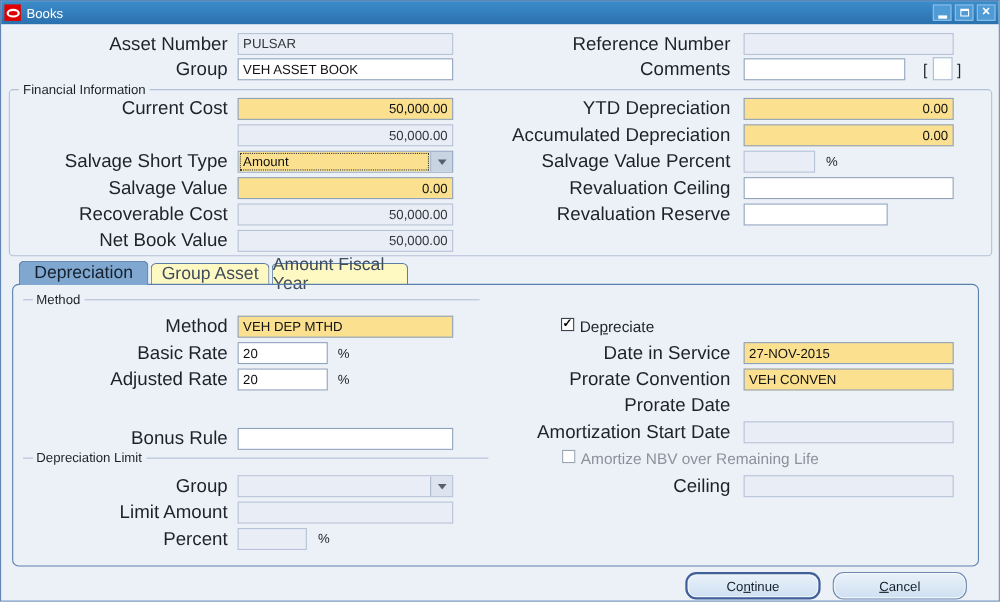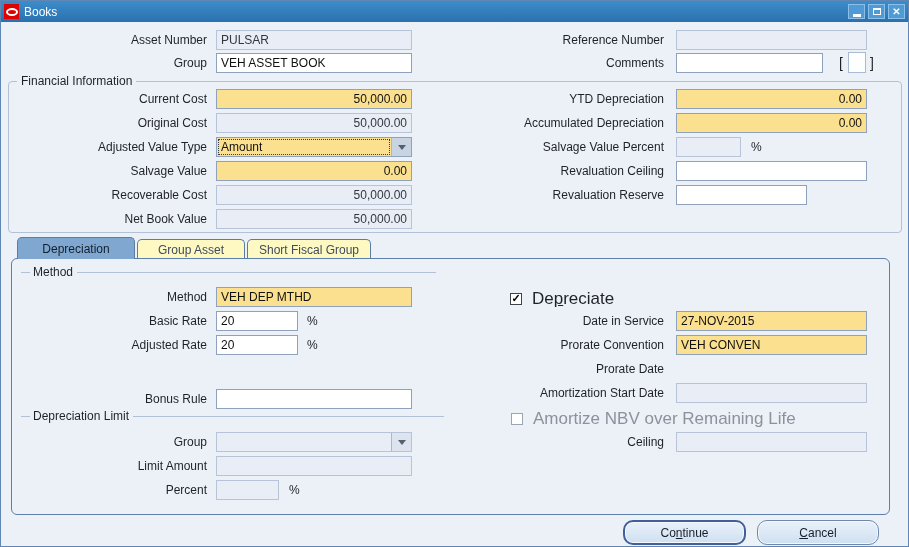--- a/index.html
+++ b/index.html
@@ -17,21 +17,21 @@
   .oracle-logo i{display:block;width:8px;height:4px;border:2px solid #fff;border-radius:50%;}
   .title-text{color:#fff;font-size:12px;}
   .win-btns{margin-left:auto;display:flex;gap:3px;}
   .win-btn{width:17px;height:15px;background:#4f9bd6;border:1px solid #8cc0e8;
     box-sizing:border-box;display:flex;align-items:center;justify-content:center;cursor:pointer;}
   .glyph-min{width:8px;height:3px;background:#fff;margin-top:7px;}
   .glyph-max{width:8px;height:7px;border:1px solid #fff;border-top-width:2px;box-sizing:border-box;}
   .glyph-close{color:#fff;font-size:10px;font-weight:bold;line-height:1;}
   
   .lbl{position:absolute;height:20px;display:flex;align-items:center;justify-content:flex-end;
-    font-size:12px;color:#1e2227;white-space:nowrap;padding-right:5px;box-sizing:border-box;}
+    font-size:17px;color:#1e2227;white-space:nowrap;padding-right:5px;box-sizing:border-box;}
   .lbl-l{left:8px;width:203px;}
   .lbl-r{left:440px;width:228px;}
   .field{position:absolute;height:20px;box-sizing:border-box;border:1px solid #8fa2bd;
     background:#fff;font-size:12px;color:#111;display:flex;align-items:center;
     padding:0 4px;overflow:hidden;}
   .field.disabled{background:#e8edf6;border-color:#b7c3d8;color:#33373d;}
   .field.yellow{background:#fbe18f;}
   .field.num{justify-content:flex-end;}
   .f-l{left:215px;width:196px;}
   .f-r{left:675px;width:191px;}
@@ -49,27 +49,27 @@
   .frame{position:absolute;border:1px solid #b3c1d6;border-radius:4px;box-sizing:border-box;}
   .frame-legend{position:absolute;font-size:12px;color:#1e2227;background:#ecf1f8;
     padding:0 4px;white-space:nowrap;}
   .legend-row{position:absolute;display:flex;align-items:center;height:14px;}
   .legend-dash{width:9px;height:1px;background:#b3c1d6;margin-right:3px;}
   .legend-line{flex:1;height:1px;background:#b3c1d6;margin-left:4px;}
   .legend-row .t{font-size:12px;color:#1e2227;white-space:nowrap;}
   
   .tab{position:absolute;box-sizing:border-box;border:1px solid #5b7ca6;border-bottom:none;
     border-radius:5px 5px 0 0;display:flex;align-items:center;justify-content:center;
-    font-size:12px;cursor:pointer;}
+    font-size:16px;cursor:pointer;}
   .tab.active{background:#7fa7cf;color:#14202e;z-index:3;}
   .tab.inactive{background:#fef9c3;color:#3f4c5c;}
   .tab-frame{position:absolute;left:10px;top:257px;width:879px;height:257px;
     border:1px solid #5d80aa;border-radius:6px;box-sizing:border-box;}
   
-  .checkbox{position:absolute;display:flex;align-items:center;gap:10px;font-size:17px;color:#1e2227;}
+  .checkbox{position:absolute;display:flex;align-items:flex-start;gap:5px;font-size:14px;color:#1e2227;}
   .cb-box{width:12px;height:12px;box-sizing:border-box;border:1px solid #3c434c;background:#fff;
     display:flex;align-items:center;justify-content:center;flex:0 0 auto;}
   .cb-box.checked::after{content:"✓";font-size:11px;font-weight:bold;color:#000;line-height:1;margin-top:-1px;}
   .checkbox.disabled{color:#8b929c;}
   .checkbox.disabled .cb-box{border-color:#9aa5b4;}
   .u{text-decoration:underline;}
   
   .bracket{position:absolute;font-size:14px;color:#1e2227;height:20px;display:flex;align-items:center;}
   .dff-box{position:absolute;width:18px;height:21px;box-sizing:border-box;border:1px solid #a9bad2;
     background:#fdfefe;cursor:pointer;}
@@ -115,24 +115,23 @@
   <div class="field" style="top:52px;left:675px;width:147px"></div>
   <div class="bracket" style="top:52px;left:838px">[</div>
   <div class="dff-box" style="top:51px;left:847px"></div>
   <div class="bracket" style="top:52px;left:869px">]</div>
 
   <div class="frame" style="left:7px;top:80px;width:894px;height:152px"></div>
   <div class="frame-legend" style="left:16px;top:73px">Financial Information</div>
 
   <div class="lbl lbl-l" style="top:88px">Current Cost</div>
   <div class="field yellow num f-l" style="top:88px">50,000.00</div>
-  <div class="lbl lbl-l" style="top:112px">Original Cost</div>
   <div class="field disabled num f-l" style="top:112px">50,000.00</div>
 
-  <div class="lbl lbl-l" style="top:136px">Adjusted Value Type</div>
+  <div class="lbl lbl-l" style="top:136px">Salvage Short Type</div>
   <div class="field dropdown enabled f-l" style="top:136px">
     <span class="dd-text">Amount</span>
     <span class="dd-arrow">
         <i></i>
       </span>
   </div>
 
   <div class="lbl lbl-l" style="top:160px">Salvage Value</div>
   <div class="field yellow num f-l" style="top:160px">0.00</div>
   <div class="lbl lbl-l" style="top:184px">Recoverable Cost</div>
@@ -147,21 +146,21 @@
   <div class="lbl lbl-r" style="top:136px">Salvage Value Percent</div>
   <div class="field disabled" style="top:136px;left:675px;width:65px"></div>
   <div class="suffix" style="top:136px;left:750px">%</div>
   <div class="lbl lbl-r" style="top:160px">Revaluation Ceiling</div>
   <div class="field f-r" style="top:160px"></div>
   <div class="lbl lbl-r" style="top:184px">Revaluation Reserve</div>
   <div class="field" style="top:184px;left:675px;width:131px"></div>
 
   <div class="tab active" style="left:16px;top:236px;width:118px;height:22px">Depreciation</div>
   <div class="tab inactive" style="left:136px;top:238px;width:108px;height:20px">Group Asset</div>
-  <div class="tab inactive" style="left:246px;top:238px;width:124px;height:20px">Short Fiscal Group</div>
+  <div class="tab inactive" style="left:246px;top:238px;width:124px;height:20px">Amount Fiscal Year</div>
   <div class="tab-frame"></div>
 
   <div class="legend-row" style="left:20px;top:264px;width:415px">
     <span class="legend-dash"></span>
     <span class="t">Method</span>
     <span class="legend-line"></span>
   </div>
 
   <div class="lbl lbl-l" style="top:286px">Method</div>
   <div class="field yellow f-l" style="top:286px">VEH DEP MTHD</div>

